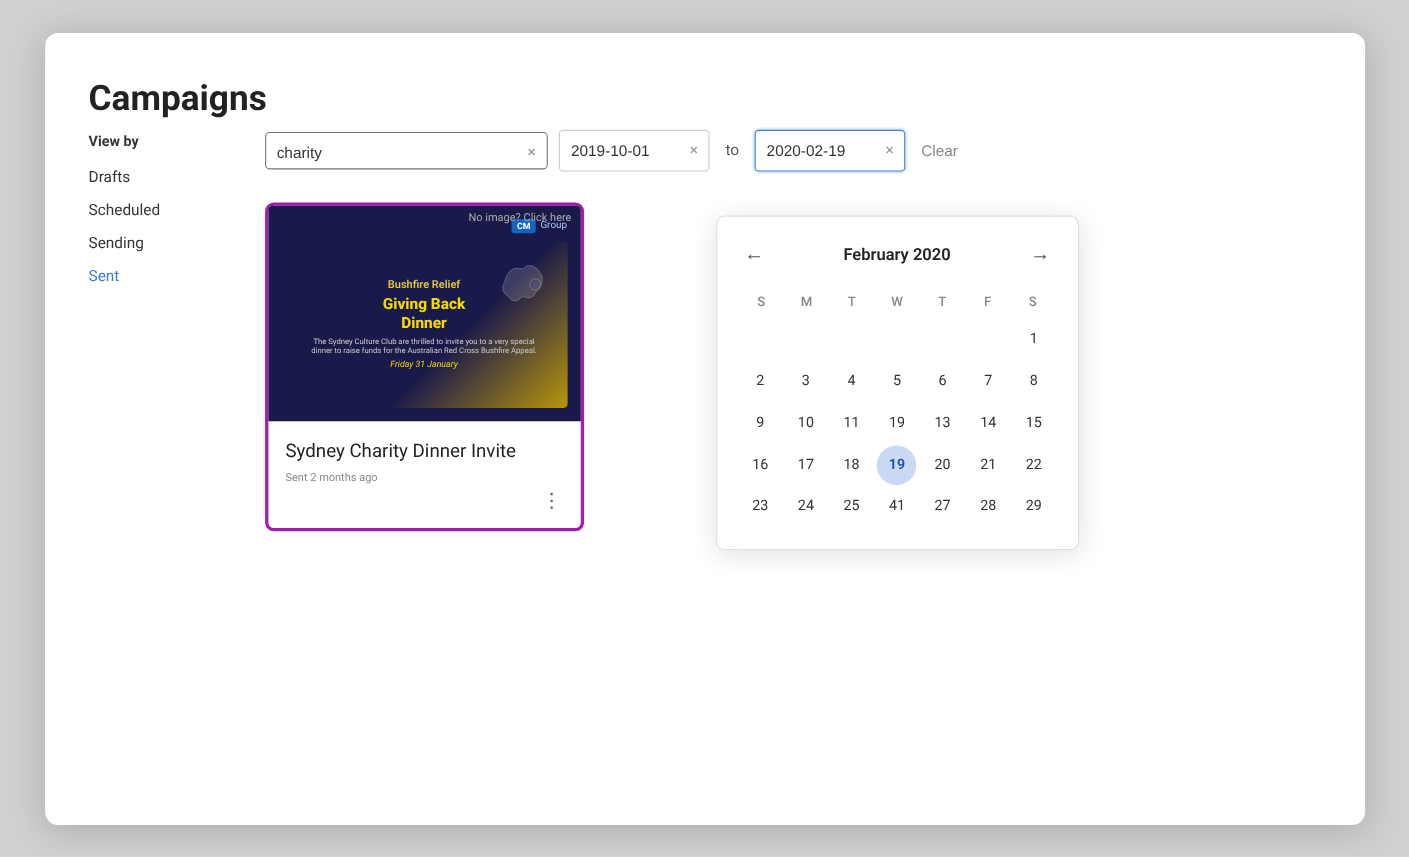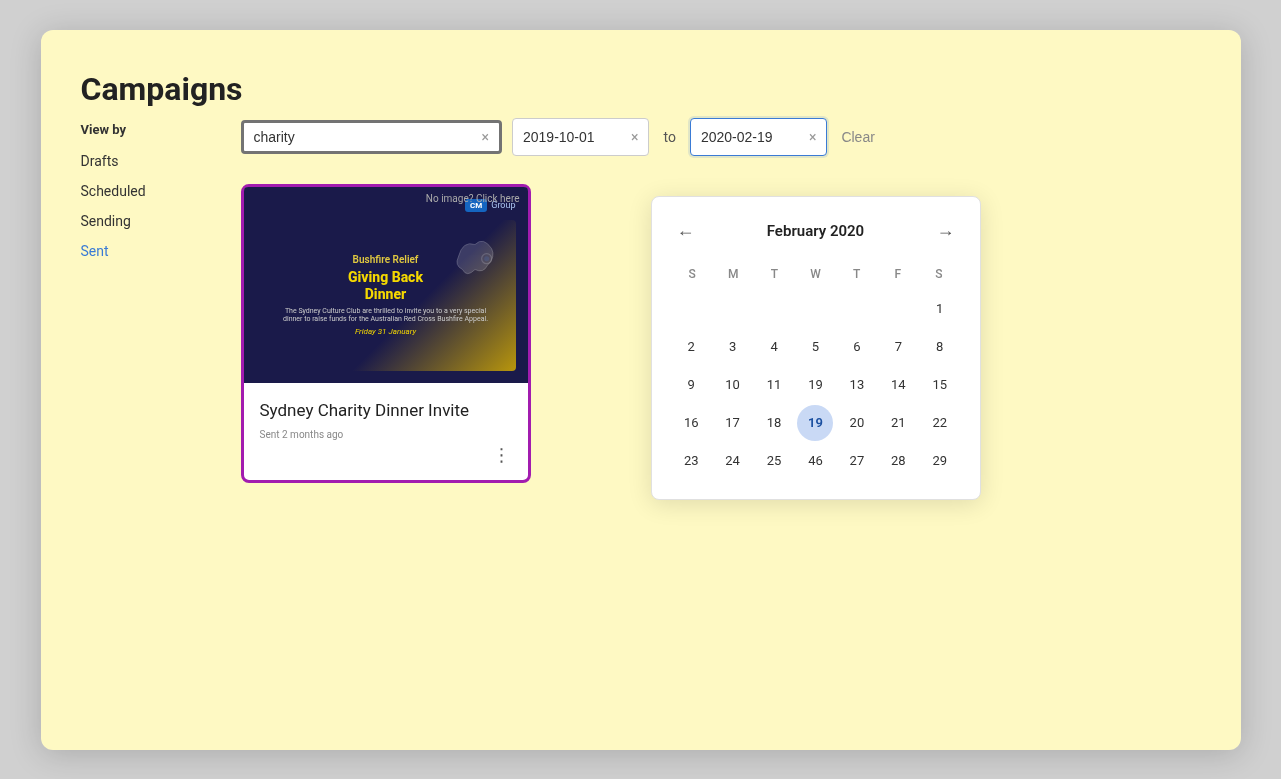--- a/index.html
+++ b/index.html
@@ -5,21 +5,21 @@
     * { box-sizing: border-box; margin: 0; padding: 0; }
     body {
       background: #d0d0d0;
       display: flex;
       align-items: center;
       justify-content: center;
       min-height: 100vh;
       font-family: -apple-system, BlinkMacSystemFont, 'Segoe UI', Roboto, sans-serif;
     }
     .window {
-      background: #fef9c3;
+      background: #ffffff;
       border-radius: 12px;
       width: 1200px;
       min-height: 720px;
       padding: 40px 40px 40px 40px;
       position: relative;
       box-shadow: 0 4px 32px rgba(0,0,0,0.18);
     }
     .page-title {
       font-size: 32px;
       font-weight: 700;
@@ -63,21 +63,21 @@
     .filters-row {
       display: flex;
       align-items: center;
       gap: 10px;
       margin-bottom: 28px;
       flex-wrap: wrap;
     }
     .filter-input-wrap {
       display: flex;
       align-items: flex-end;
-      border: 3px solid #737373;
+      border: 1px solid #737373;
       border-radius: 4px;
       padding: 6px 10px;
       background: #fff;
       height: 34px;
     }
     .filter-input-wrap input {
       border: none;
       outline: none;
       font-size: 14px;
       color: #333;
@@ -427,20 +427,20 @@
         <div class="cal-day">17</div>
         <div class="cal-day">18</div>
         <div class="cal-day selected">19</div>
         <div class="cal-day">20</div>
         <div class="cal-day">21</div>
         <div class="cal-day">22</div>
 
         <div class="cal-day">23</div>
         <div class="cal-day">24</div>
         <div class="cal-day">25</div>
-        <div class="cal-day">46</div>
+        <div class="cal-day">41</div>
         <div class="cal-day">27</div>
         <div class="cal-day">28</div>
         <div class="cal-day">29</div>
       </div>
     </div>
   </div>
 </div>
 
 </body></html>

